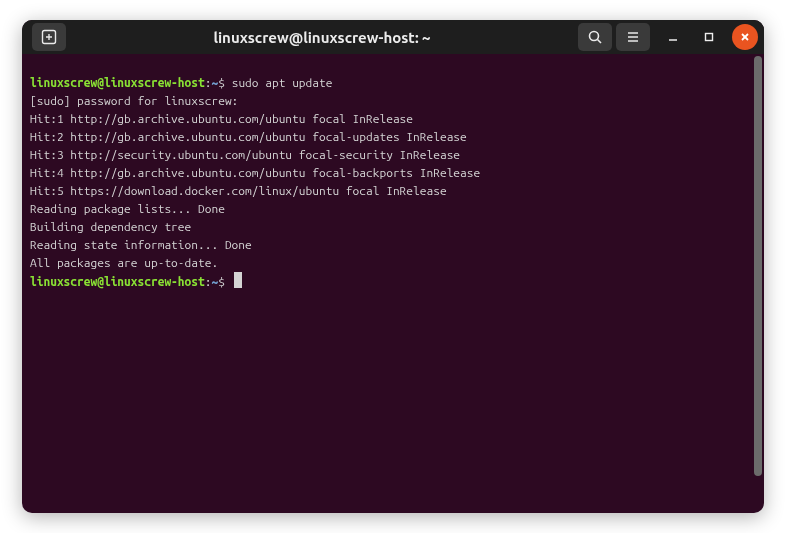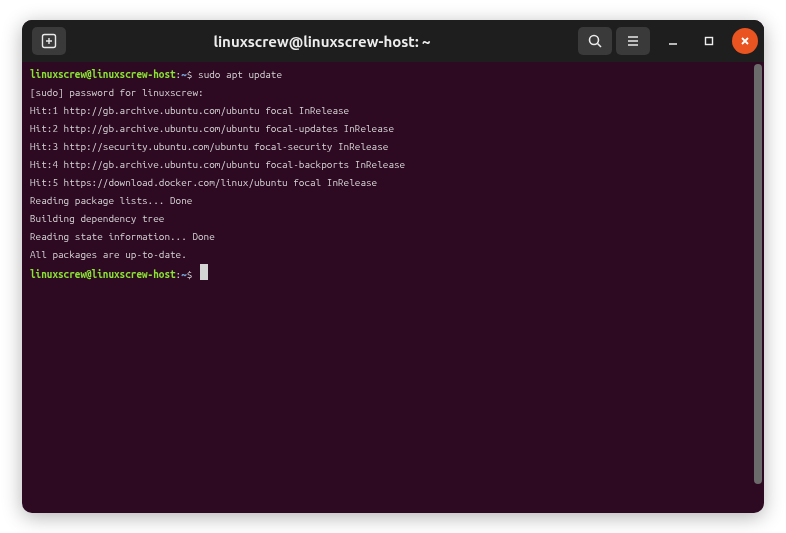--- a/index.html
+++ b/index.html
@@ -17,21 +17,21 @@
     width: 742px;
     height: 493px;
     background: #2d0922;
     border-radius: 10px;
     overflow: hidden;
     box-shadow: 0 4px 20px rgba(0,0,0,0.3);
     display: flex;
     flex-direction: column;
   }
   .titlebar {
-    height: 42px;
+    height: 34px;
     background: #1e1e1e;
     display: flex;
     align-items: center;
     padding: 0 6px;
     color: #f5f5f5;
   }
   .left-group { display:flex; align-items:center; }
   .title { flex:1; text-align:center; font-family: Ubuntu, sans-serif; font-size:15px; font-weight:600; color:#ededed; }
   .right-group { display:flex; align-items:center; gap:4px; }
 
@@ -55,22 +55,22 @@
   .wbtn.close { background:#e95420; color:#fff; }
   .wbtn svg, .tbtn svg { display:block; }
 
   .term-wrap {
     flex:1;
     display:flex;
     position:relative;
   }
   .terminal {
     flex:1;
-    padding: 4px 8px 8px 8px;
-    font-size: 10px;
+    padding: 20px 8px 8px 8px;
+    font-size: 12px;
     line-height: 18px;
     color: #d4d4d4;
     white-space: pre;
     overflow:hidden;
   }
   .scrollbar-track {
     width: 12px;
     background: transparent;
   }
   .scrollbar-thumb {

